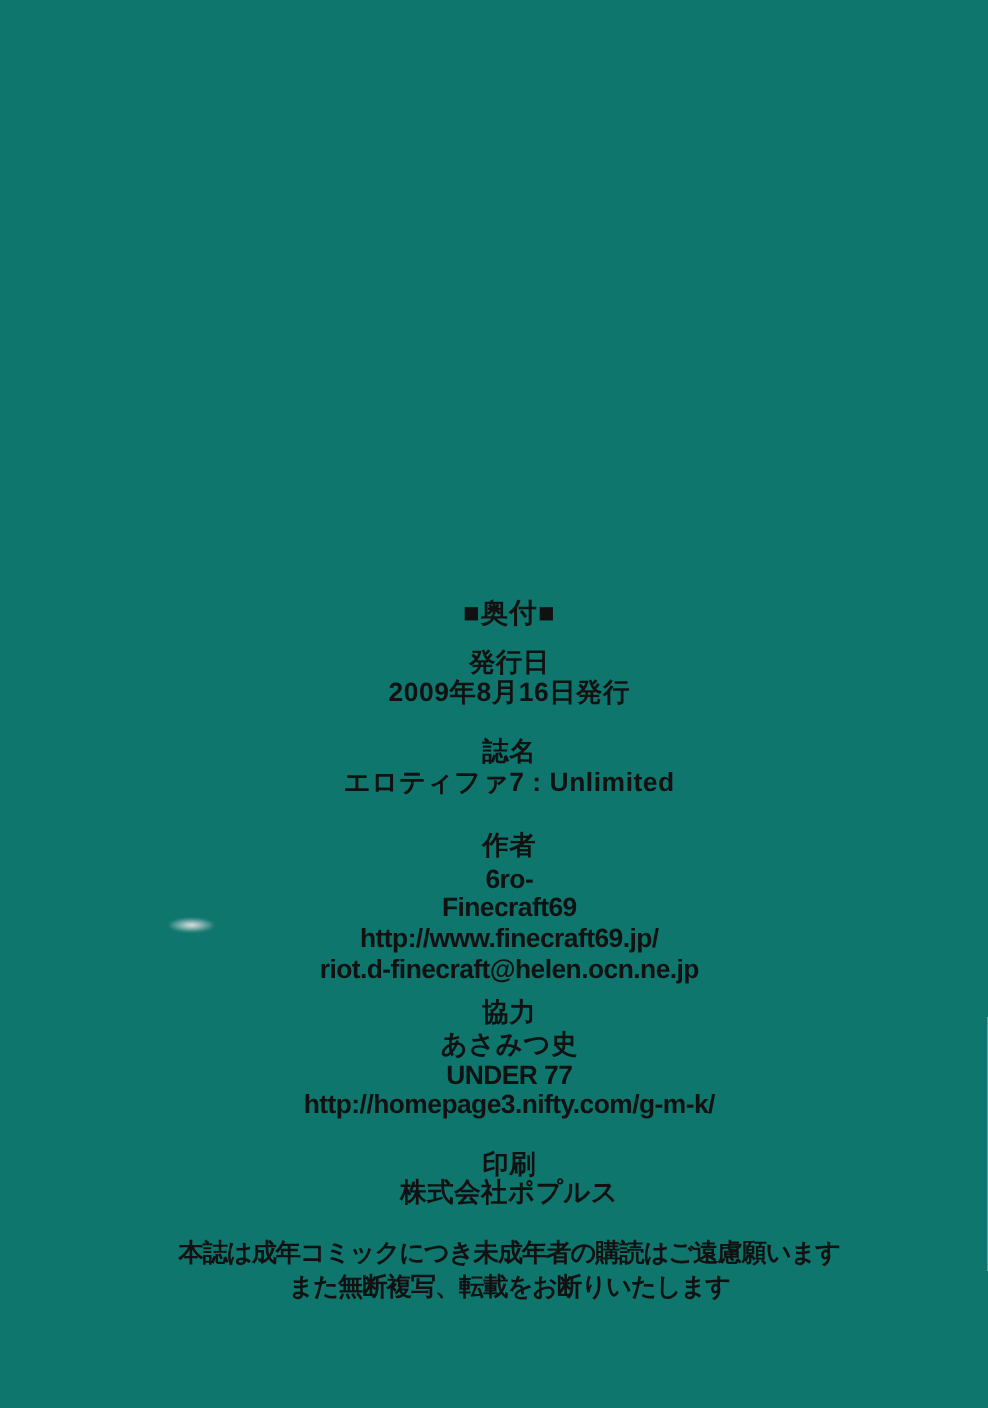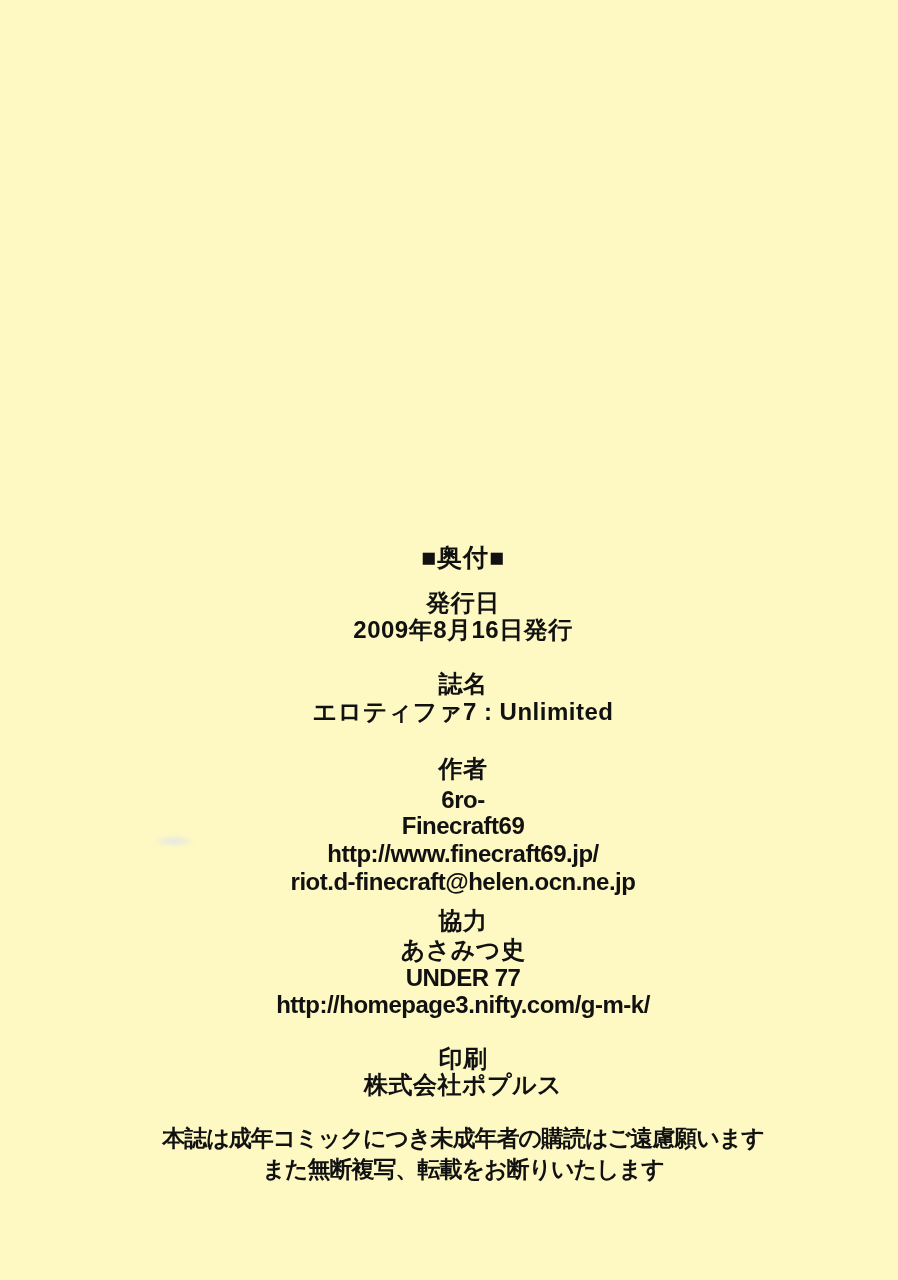--- a/index.html
+++ b/index.html
@@ -11,21 +11,21 @@
     width: 898px;
     height: 1280px;
     position: relative;
     overflow: hidden;
     font-family: "Liberation Sans", "DejaVu Sans", sans-serif;
     color: #111111;
   }
   .page {
     position: absolute;
     inset: 0;
-    background: #fef9c3;
+    background: #0f766e;
   }
   .line {
     position: absolute;
     left: 14px;            
     width: 100%;
     text-align: center;
     font-weight: bold;
     color: #111111;
     white-space: nowrap;
     line-height: 1.15;

